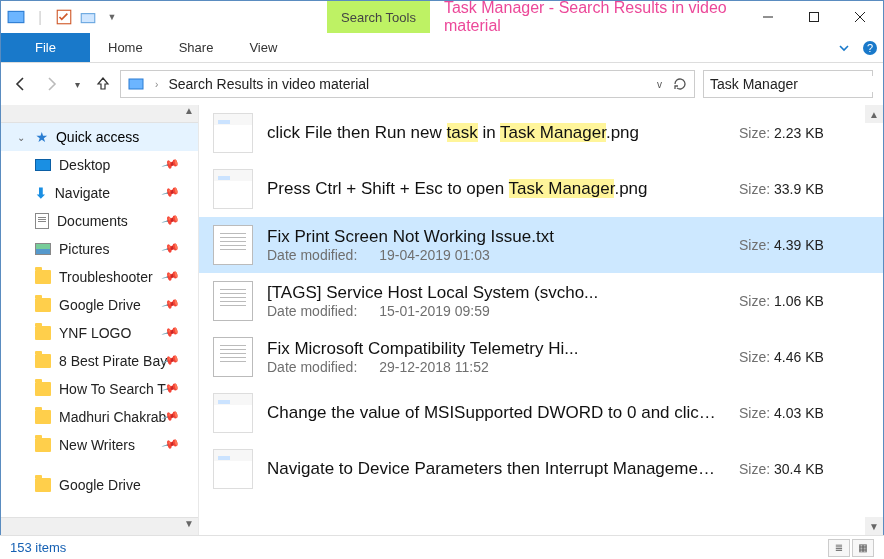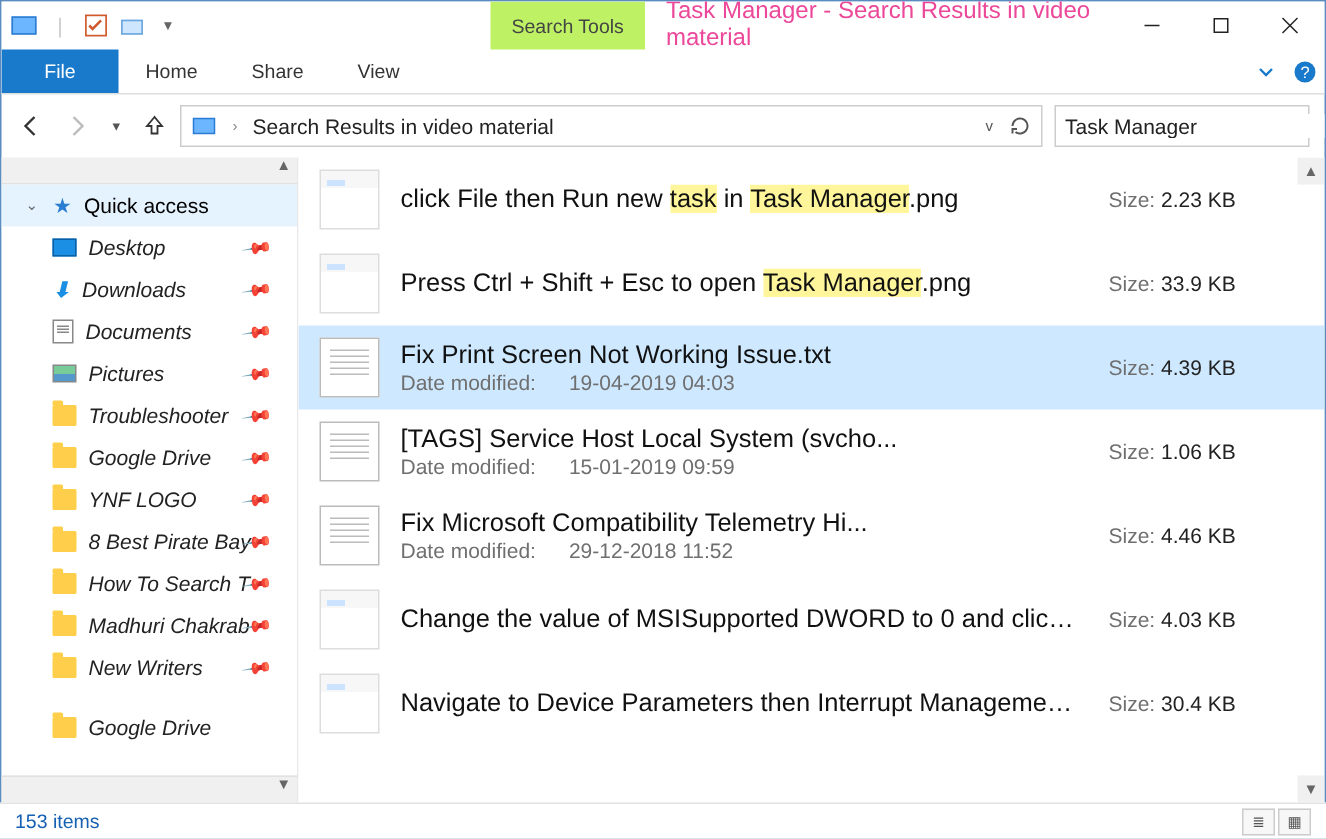--- a/index.html
+++ b/index.html
@@ -8,21 +8,21 @@
   .titlebar { display: flex; align-items: center; height: 32px; background: #fff; }
   .titlebar .qat { display: flex; align-items: center; padding: 0 6px; gap: 6px; height: 100%; }
   .qat-icon { width: 18px; height: 18px; display: flex; align-items: center; justify-content: center; }
   .context-tab { margin-left: 200px; background: #bef264; color: #444; height: 100%; display: flex; align-items: center; padding: 0 14px; font-size: 13px; }
   .title-text { padding-left: 14px; font-size: 16px; color: #ec4899; flex: 1; }
   .winbtns { display: flex; height: 100%; }
   .winbtn { width: 46px; display: flex; align-items: center; justify-content: center; font-size: 14px; color: #222; }
   .winbtn svg { width: 12px; height: 12px; }
   
   .ribbon { display: flex; align-items: stretch; height: 30px; border-bottom: 1px solid #ddd; background: #fff; }
-  .ribbon .file-tab { background: #1979ca; color: #fff; width: 78px; display:flex; align-items:center; justify-content:center; font-size:13px; }
+  .ribbon .file-tab { background: #1979ca; color: #fff; width: 89px; display:flex; align-items:center; justify-content:center; font-size:13px; }
   .ribbon .tab { padding: 0 18px; display:flex; align-items:center; font-size:13px; color:#333; }
   .ribbon .tab.context { background:#fff; margin-left:20px; }
   .ribbon .spacer { flex:1; }
   .ribbon .chev { width: 26px; display:flex; align-items:center; justify-content:center; color:#1979ca; }
   .ribbon .help { width: 26px; display:flex; align-items:center; justify-content:center; }
   
   .navrow { display:flex; align-items:center; height: 42px; padding: 6px 10px; gap: 8px; }
   .nav-arrows { display:flex; align-items:center; gap: 14px; color:#666; }
   .nav-arrows .disabled { color:#bbb; }
   .address { flex:1; display:flex; align-items:center; border:1px solid #ccc; height:28px; padding: 0 6px; gap:10px; }
@@ -31,21 +31,21 @@
   .searchbox { width: 170px; display:flex; align-items:center; border:1px solid #ccc; height:28px; padding:0 6px; color:#555; }
   .searchbox input { flex:1; border:none; outline:none; font-size:14px; color:#222; }
   
   .body { display:flex; height: 430px; }
   .navpane { width: 198px; border-right: 1px solid #e8e8e8; position:relative; background:#fff; }
   .nav-scroll-up { height:18px; text-align:right; padding-right:4px; background:#f0f0f0; color:#666; font-size:10px; border-bottom:1px solid #e1e1e1; }
   .nav-scroll-down { position:absolute; bottom:0; left:0; right:0; height:18px; text-align:right; padding-right:4px; background:#f0f0f0; color:#666; font-size:10px; border-top:1px solid #e1e1e1; }
   .quick-header { display:flex; align-items:center; gap:8px; background:#e5f3ff; height:28px; padding-left:16px; font-size:14px; }
   .quick-header .chev-icon { color:#666; font-size:10px; margin-right:2px; }
   .quick-header .star { color:#2a7dd1; }
-  .nav-item { display:flex; align-items:center; height:28px; padding-left:34px; gap:8px; color:#222; position:relative; white-space:nowrap; overflow:hidden;font-style:italic; }
+  .nav-item { display:flex; align-items:center; height:28px; padding-left:34px; gap:8px; color:#222; position:relative; white-space:nowrap; overflow:hidden; }
   .nav-item .pin { position:absolute; right:20px; color:#888; transform:rotate(30deg); font-size:12px; }
   .nav-item .folder { width:16px; height:14px; background:#ffcf4b; border-radius:1px; position:relative; }
   .nav-item .folder::before { content:""; position:absolute; top:-3px; left:0; width:7px; height:3px; background:#ffcf4b; border-radius:1px 1px 0 0; }
   .icon-desktop { width:16px; height:12px; background:#1a8fe3; border:1px solid #0b5fa5; }
   .icon-downloads { color:#1a8fe3; font-weight:bold; }
   .icon-doc { width:14px; height:16px; background:#fff; border:1px solid #888; position:relative; }
   .icon-doc::after { content:""; position:absolute; top:3px; left:2px; right:2px; height:1px; background:#888; box-shadow:0 2px 0 #888, 0 4px 0 #888; }
   .icon-pic { width:16px; height:12px; background:linear-gradient(#7c9 50%, #59c 50%); border:1px solid #888; }
   .nav-group-sep { height: 12px; }
   
@@ -191,21 +191,21 @@
       <span>Quick access</span>
     </div>
     <div id="nav-items">
         <div class="nav-item">
           <span class="icon-desktop"></span>
           <span>Desktop</span>
           <span class="pin">📌</span>
         </div>
         <div class="nav-item">
           <span class="icon-downloads">⬇</span>
-          <span>Downloads</span>
+          <span>Navigate</span>
           <span class="pin">📌</span>
         </div>
         <div class="nav-item">
           <span class="icon-doc"></span>
           <span>Documents</span>
           <span class="pin">📌</span>
         </div>
         <div class="nav-item">
           <span class="icon-pic"></span>
           <span>Pictures</span>
@@ -271,21 +271,21 @@
             <div class="filename"><span>Press Ctrl + Shift + Esc to open </span><span class="hl">Task Manager</span><span>.png</span></div>
           </div>
           <div class="sizebox"><span class="szlabel">Size: </span><span class="szval">33.9 KB</span></div>
         </div>
         <div class="result selected">
           <div class="thumb txt"></div>
           <div class="meta">
             <div class="filename"><span>Fix Print Screen Not Working Issue.txt</span></div>
             <div class="sub">
               <span>Date modified:</span>
-              <span>19-04-2019 04:03</span>
+              <span>19-04-2019 01:03</span>
             </div>
           </div>
           <div class="sizebox"><span class="szlabel">Size: </span><span class="szval">4.39 KB</span></div>
         </div>
         <div class="result">
           <div class="thumb txt"></div>
           <div class="meta">
             <div class="filename"><span>[TAGS] Service Host Local System (svcho...</span></div>
             <div class="sub">
               <span>Date modified:</span>

